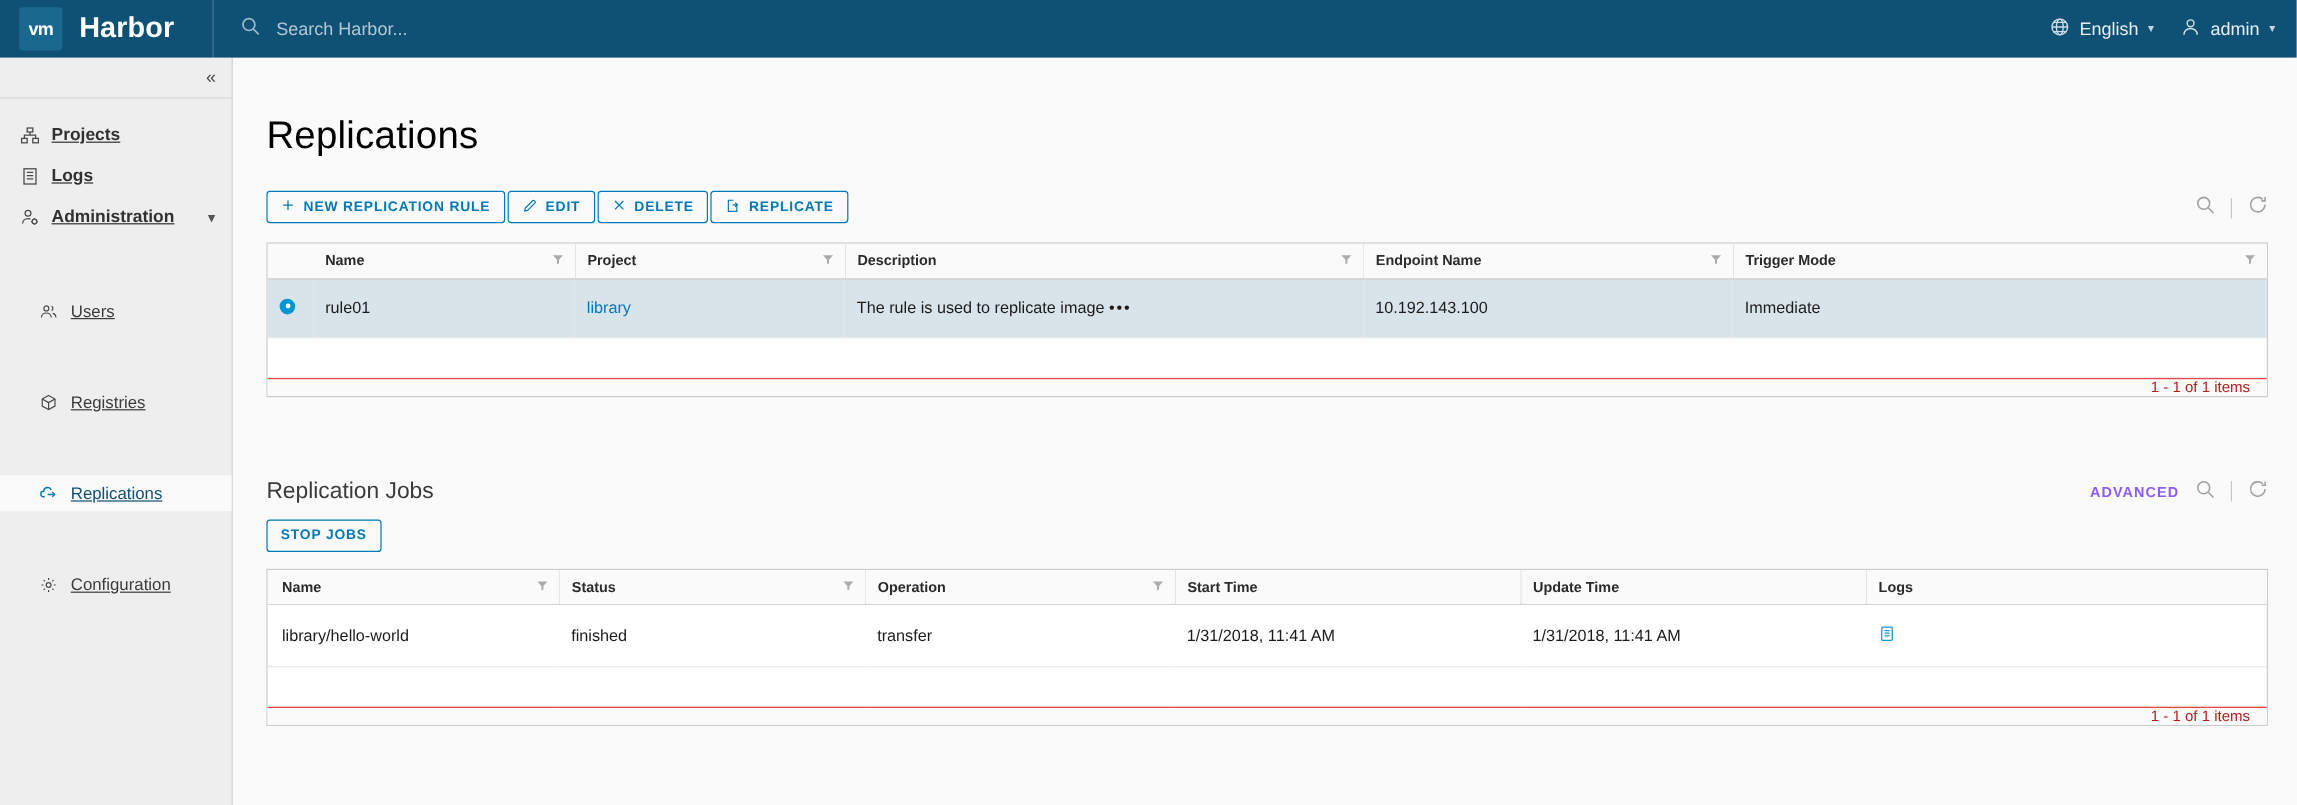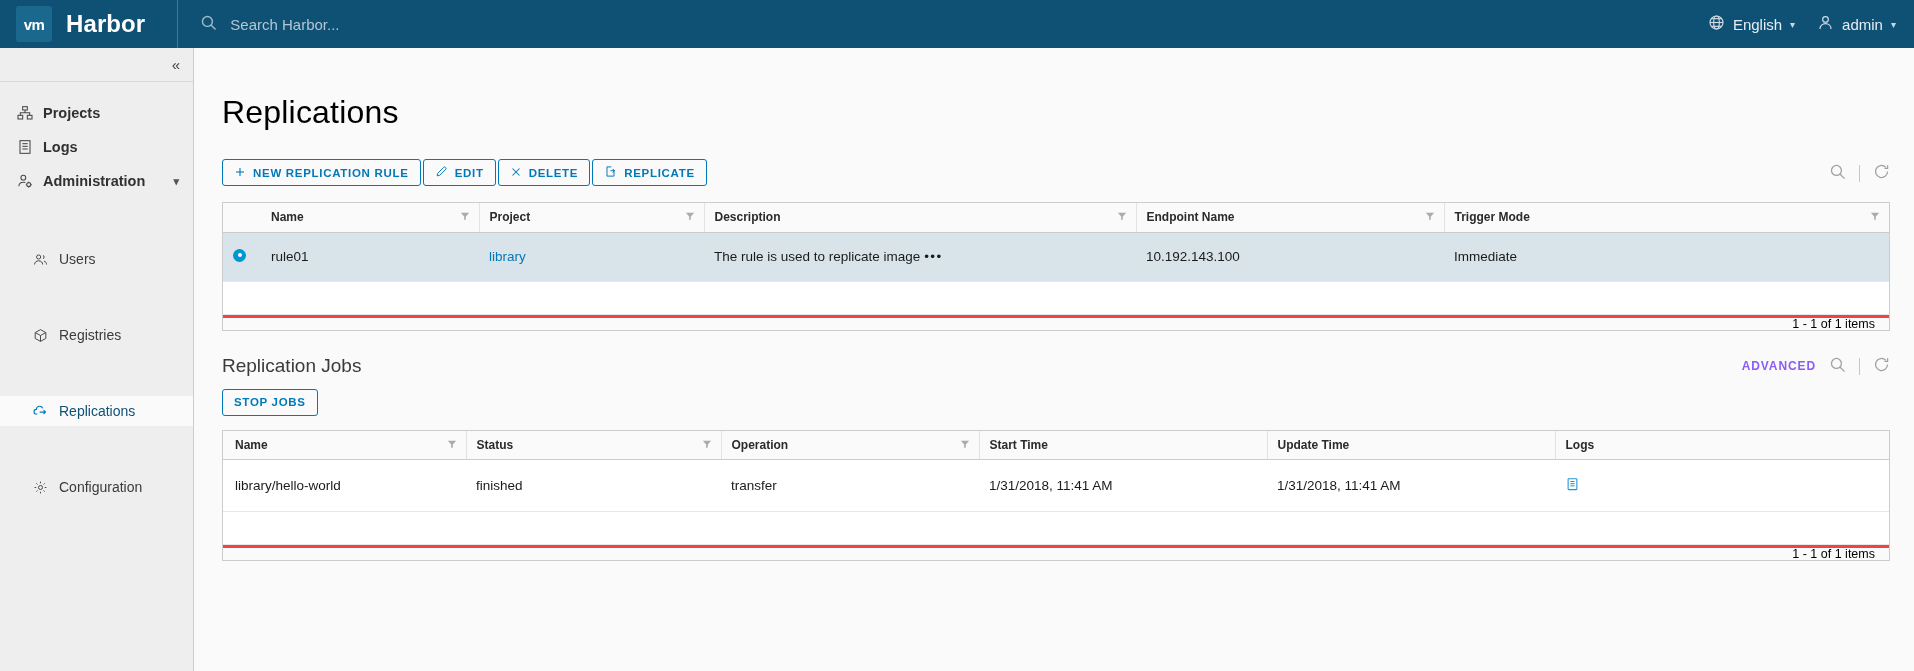--- a/index.html
+++ b/index.html
@@ -109,20 +109,21 @@
   .nav { padding-top: 14px; }
   .nav-item {
     height: 30px;
     display: flex;
     align-items: center;
     padding-left: 16px;
     font-size: 14.5px;
     color: #313131;
     cursor: pointer;
     position: relative;
+    text-decoration: underline;
   }
   .nav-item.sub { padding-left: 32px; font-size: 14px; color: #3b3b3b; margin-top: 46px; }
   .nav-item.active {
     background: #fafafa;
     color: #0f5075;
   }
   .nav-icon {
     width: 17px; height: 17px;
     margin-right: 10px;
     display: inline-flex;
@@ -237,42 +238,42 @@
   }
   .link { color: #0079b8; text-decoration: none; cursor: pointer; }
   .ellip { letter-spacing: 1.5px; }
   .table-footer {
     height: 15px;
     display: flex;
     align-items: center;
     justify-content: flex-end;
     padding-right: 14px;
     font-size: 12.5px;
-    color: #000000;
+    color: #b91c1c;
     background: #fafafa;
-    border-top: 3px solid #ef4444;
+    border-top: 1px solid #ef4444;
   }
 
   .table-tools {
     display: flex;
     align-items: center;
     justify-content: flex-end;
     gap: 13px;
     height: 30px;
     margin-top: -28px;
   }
   .tool-ico { cursor: pointer; opacity: 0.6; }
   .tool-sep { width: 1px; height: 17px; background: #c6c6c6; }
 
   
   .section-head {
     display: flex;
     align-items: flex-end;
     justify-content: space-between;
-    margin-top: 24px;
+    margin-top: 68px;
   }
   .section-title {
     font-size: 19px;
     font-weight: 400;
     color: #3b3b3b;
   }
   .section-tools {
     display: flex;
     align-items: center;
     gap: 13px;

